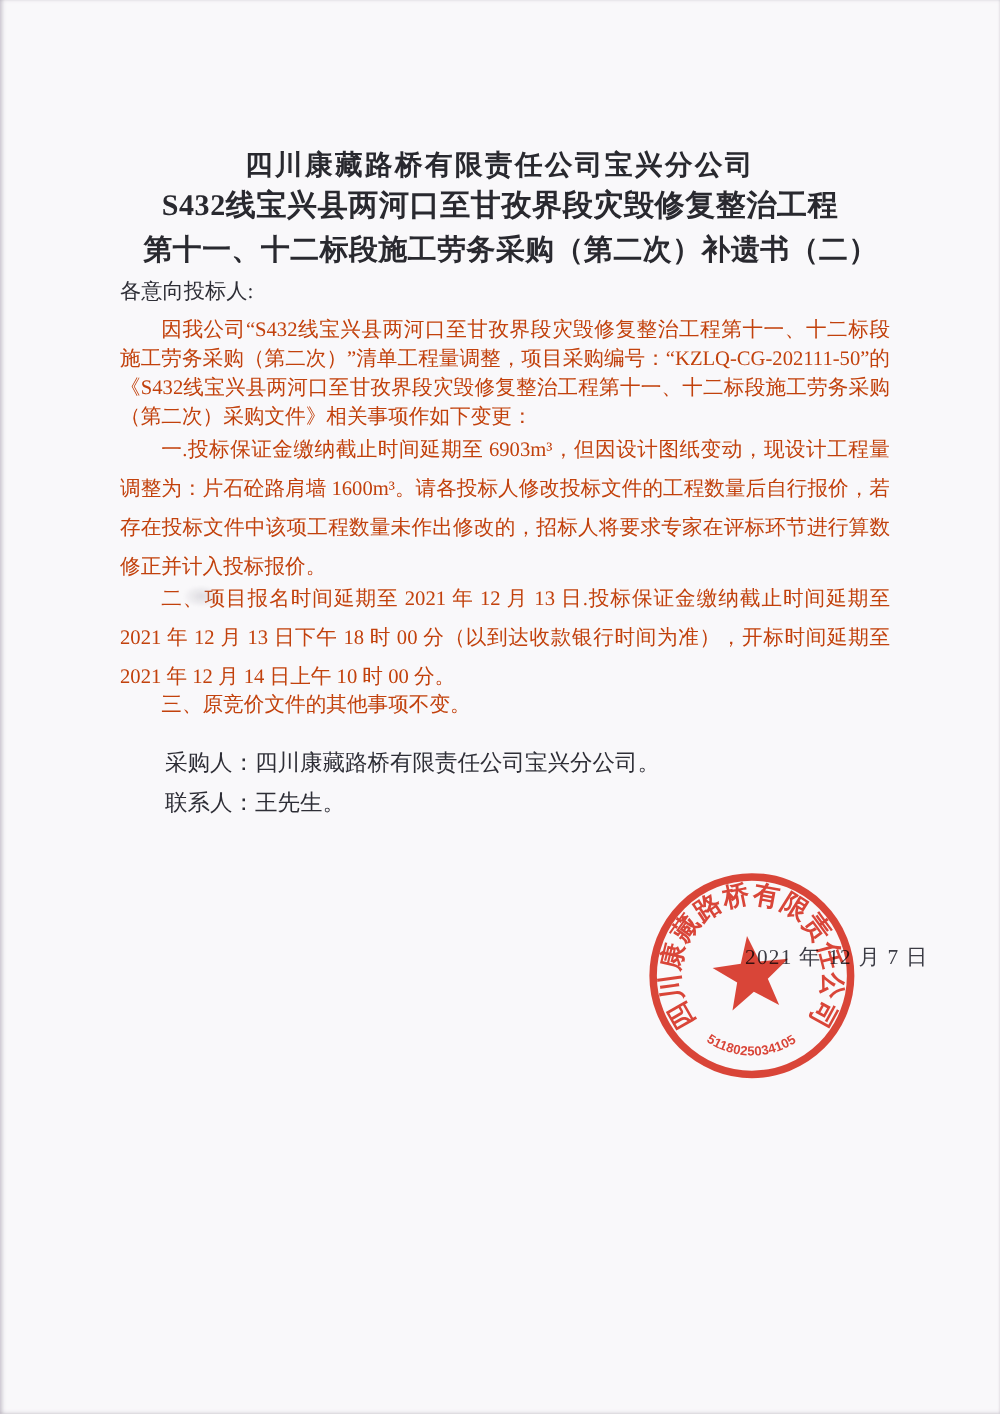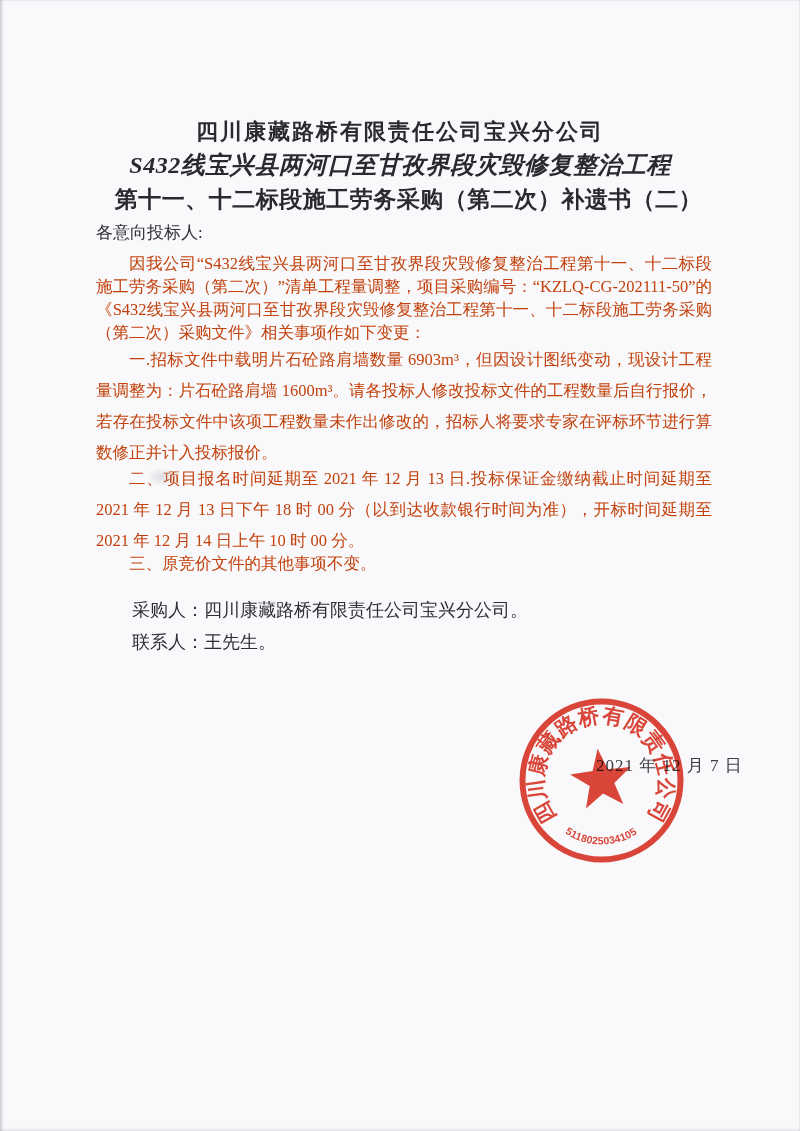--- a/index.html
+++ b/index.html
@@ -12,21 +12,21 @@
     font-family:"Liberation Serif","DejaVu Serif",serif;
     color:#2e2e36;
     box-shadow:inset 4px 0 3px -2px rgba(110,100,120,.30),
                inset -1px 0 1px rgba(130,120,140,.12),
                inset 0 -3px 3px -2px rgba(110,100,120,.18),
                inset 0 2px 2px -1px rgba(130,120,140,.10);
   }
   .content{position:absolute;left:96px;width:616px;top:0;}
   .title{position:absolute;top:116px;left:0;right:0;text-align:center;font-weight:bold;color:#29292f;}
   .title-line1{font-size:22px;line-height:32px;letter-spacing:2px;}
-  .title-line2{font-size:24px;line-height:35px;letter-spacing:0.5px;font-style:italic;}
+  .title-line2{font-size:24px;line-height:35px;letter-spacing:0.5px;}
   .title-line3{font-size:23px;line-height:34px;letter-spacing:0.5px;padding-left:17px;}
   .salutation{position:absolute;top:222px;left:0;font-size:17px;line-height:22px;margin:0;text-align:center;}
   .para{margin:0;position:absolute;left:0;width:616px;font-size:16.5px;
         text-align:justify;text-align-last:left;text-indent:2em;color:#c2410c;}
   .p-intro{top:252px;line-height:23px;}
   .p-one{top:344px;line-height:31px;}
   .p-two{top:463px;line-height:31px;}
   .p-three{top:548px;line-height:31px;}
   .contacts{position:absolute;top:600px;left:0;width:616px;}
   .contact-line{margin:0 0 11px 0;font-size:18px;line-height:21px;text-indent:2em;}
@@ -44,21 +44,21 @@
 
   <div class="title">
     <div class="title-line1">四川康藏路桥有限责任公司宝兴分公司</div>
     <div class="title-line2">S432线宝兴县两河口至甘孜界段灾毁修复整治工程</div>
     <div class="title-line3">第十一、十二标段施工劳务采购（第二次）补遗书（二）</div>
   </div>
 
   <div class="content">
     <p class="salutation">各意向投标人:</p>
     <p class="para p-intro">因我公司“S432线宝兴县两河口至甘孜界段灾毁修复整治工程第十一、十二标段施工劳务采购（第二次）”清单工程量调整，项目采购编号：“KZLQ-CG-202111-50”的《S432线宝兴县两河口至甘孜界段灾毁修复整治工程第十一、十二标段施工劳务采购（第二次）采购文件》相关事项作如下变更：</p>
-    <p class="para p-one">一.招标文件中载明片石砼路肩墙数量 6903m³，但因设计图纸变动，现设计工程量调整为：片石砼路肩墙 1600m³。请各投标人修改投标文件的工程数量后自行报价，若存在投标文件中该项工程数量未作出修改的，招标人将要求专家在评标环节进行算数修正并计入投标报价。</p>
+    <p class="para p-one">一.投标保证金缴纳截止时间延期至 6903m³，但因设计图纸变动，现设计工程量调整为：片石砼路肩墙 1600m³。请各投标人修改投标文件的工程数量后自行报价，若存在投标文件中该项工程数量未作出修改的，招标人将要求专家在评标环节进行算数修正并计入投标报价。</p>
     <p class="para p-two">二、项目报名时间延期至 2021 年 12 月 13 日.投标保证金缴纳截止时间延期至 2021 年 12 月 13 日下午 18 时 00 分（以到达收款银行时间为准），开标时间延期至 2021 年 12 月 14 日上午 10 时 00 分。</p>
     <p class="para p-three">三、原竞价文件的其他事项不变。</p>
 
     <div class="contacts">
       <p class="contact-line">采购人：四川康藏路桥有限责任公司宝兴分公司。</p>
       <p class="contact-line">联系人：王先生。</p>
     </div>
   </div>
 
   <div class="smudge"></div>

